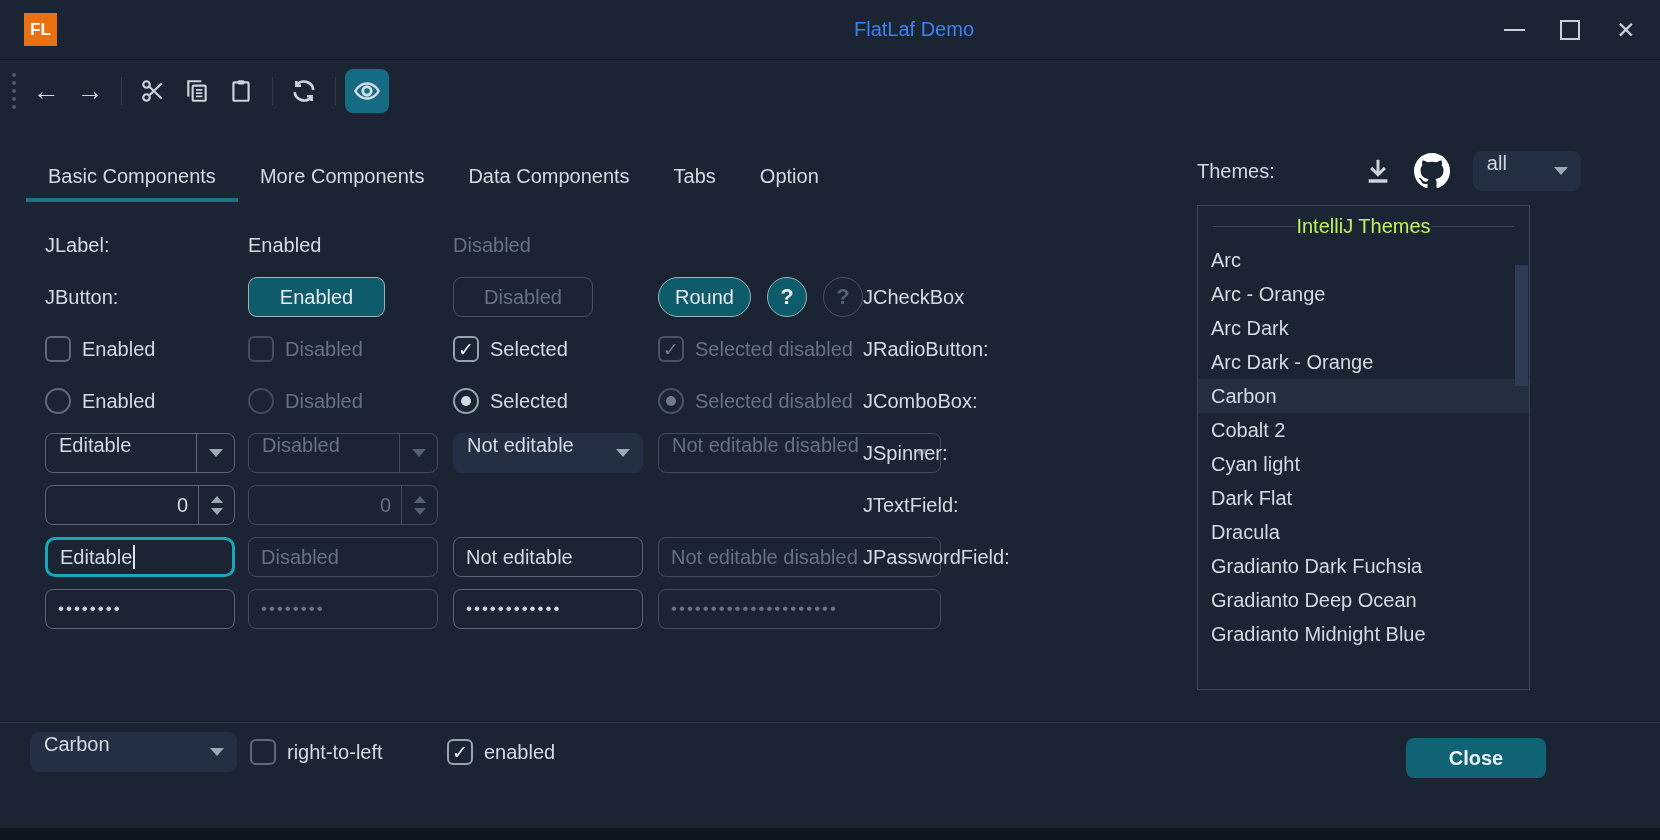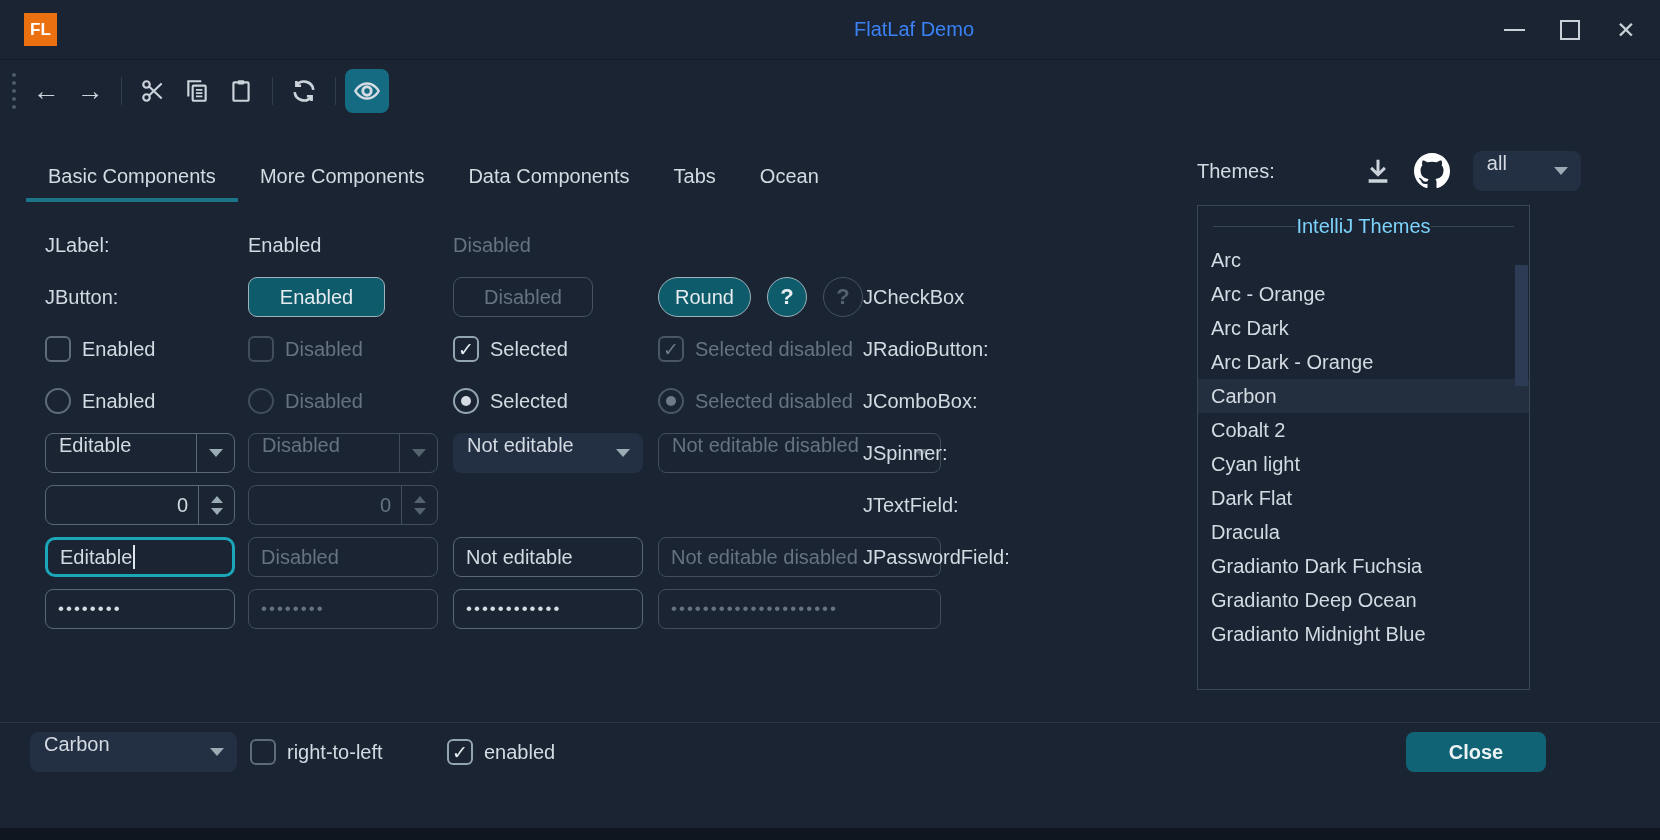--- a/index.html
+++ b/index.html
@@ -39,21 +39,21 @@
   .arr-up{width:0;height:0;border-left:6px solid transparent;border-right:6px solid transparent;border-bottom:7px solid #9aabb4}
   .arr-dn{width:0;height:0;border-left:6px solid transparent;border-right:6px solid transparent;border-top:7px solid #9aabb4}
   .combo.filled{background:#232f42;border-color:#232f42}
   .combo.filled .arr-wrap{border-left:none}
   .combo.dim{border-color:#414e5a;color:#66747f}
   .combo.dim .arr-wrap{border-left-color:#414e5a}
   .combo.dim .arr{border-top-color:#54626e}
   .combo.noarrsep .arr-wrap{border-left:none}
   .all-combo{width:108px;background:#232f42;border-color:#232f42;margin-left:20px}
   .theme-list{position:absolute;left:1197px;top:205px;width:333px;height:485px;border:1px solid #3a4754}
-  .tl-head{height:34px;display:flex;align-items:center;padding:0 15px;color:#7dd3fc;margin-top:3px}
+  .tl-head{height:34px;display:flex;align-items:center;padding:0 15px;color:#bef264;margin-top:3px}
   .tl-head .line{flex:1;border-top:1px solid #3a4754}
   .tl-item{height:34px;display:flex;align-items:center;padding-left:13px}
   .tl-item.selected{background:#232e3f}
   .tl-scroll{position:absolute;right:1px;top:59px;width:13px;height:121px;background:#2d3b54}
   
   .content{position:absolute;left:45px;top:219px;display:grid;grid-template-columns:203px 205px 205px 205px 283px;grid-auto-rows:52px;align-items:center}
   .dim{color:#66747f}
   .cell-flex{display:flex;align-items:center;gap:16px}
   .btn{height:40px;width:137px;border-radius:9px;background:#0d5b6b;border:1px solid #9db2ba;color:#e5ebee;display:flex;align-items:center;justify-content:center}
   .btn.disabled{background:transparent;border-color:#47545f;color:#66747f;width:140px}
@@ -90,21 +90,21 @@
   .tf.w4{width:283px}
   .caret{display:inline-block;width:2px;height:24px;background:#dfe5ea;margin-left:1px;vertical-align:middle}
   .pf{letter-spacing:2px;font-size:17px}
   
   .bottom-sep{position:absolute;left:0;right:0;top:722px;height:1px;background:#2c3845}
   .bbar{position:absolute;left:0;right:0;top:723px;height:105px}
   .lnf-combo{position:absolute;left:30px;top:9px;width:207px}
   .bb-cb-rtl{position:absolute;left:250px;top:16px}
   .bb-cb-en{position:absolute;left:447px;top:16px}
   .status{position:absolute;left:985px;top:18px;transform:translateX(-50%);color:#c3cbd4;white-space:pre}
-  .close-btn{position:absolute;left:1406px;top:9px;width:140px;height:40px;background:#0f6375;border-radius:8px;color:#edf2f4;font-weight:bold;display:grid;place-items:center}
+  .close-btn{position:absolute;left:1406px;top:15px;width:140px;height:40px;background:#0f6375;border-radius:8px;color:#edf2f4;font-weight:bold;display:grid;place-items:center}
   .bottom-strip{position:absolute;left:0;right:0;bottom:0;height:12px;background:#10161f}
 </style>
 </head>
 <body>
 
 <div class="titlebar">
   <div class="logo">FL</div>
   <span class="win-title">FlatLaf Demo</span>
   <div class="win-controls">
     <div class="win-btn">
@@ -170,21 +170,21 @@
         <circle cx="12" cy="12" r="3.6" stroke-width="2.5"></circle>
       </svg>
   </div>
 </div>
 
 <div class="tabbar">
   <div class="tab selected">Basic Components</div>
   <div class="tab">More Components</div>
   <div class="tab">Data Components</div>
   <div class="tab">Tabs</div>
-  <div class="tab">Ocean</div>
+  <div class="tab">Option</div>
 </div>
 
 <div class="themes-head">
   <span>Themes:</span>
   <div class="icon-btn" style="margin-left:82px">
     <svg viewBox="0 0 24 24" width="30" height="30" fill="none" stroke="#ccd3db" stroke-width="2.4">
         <path d="M12 3v11M6.5 9.5 12 15l5.5-5.5"></path>
         <path d="M4.5 20h15" stroke-width="2.8"></path>
       </svg>
   </div>

